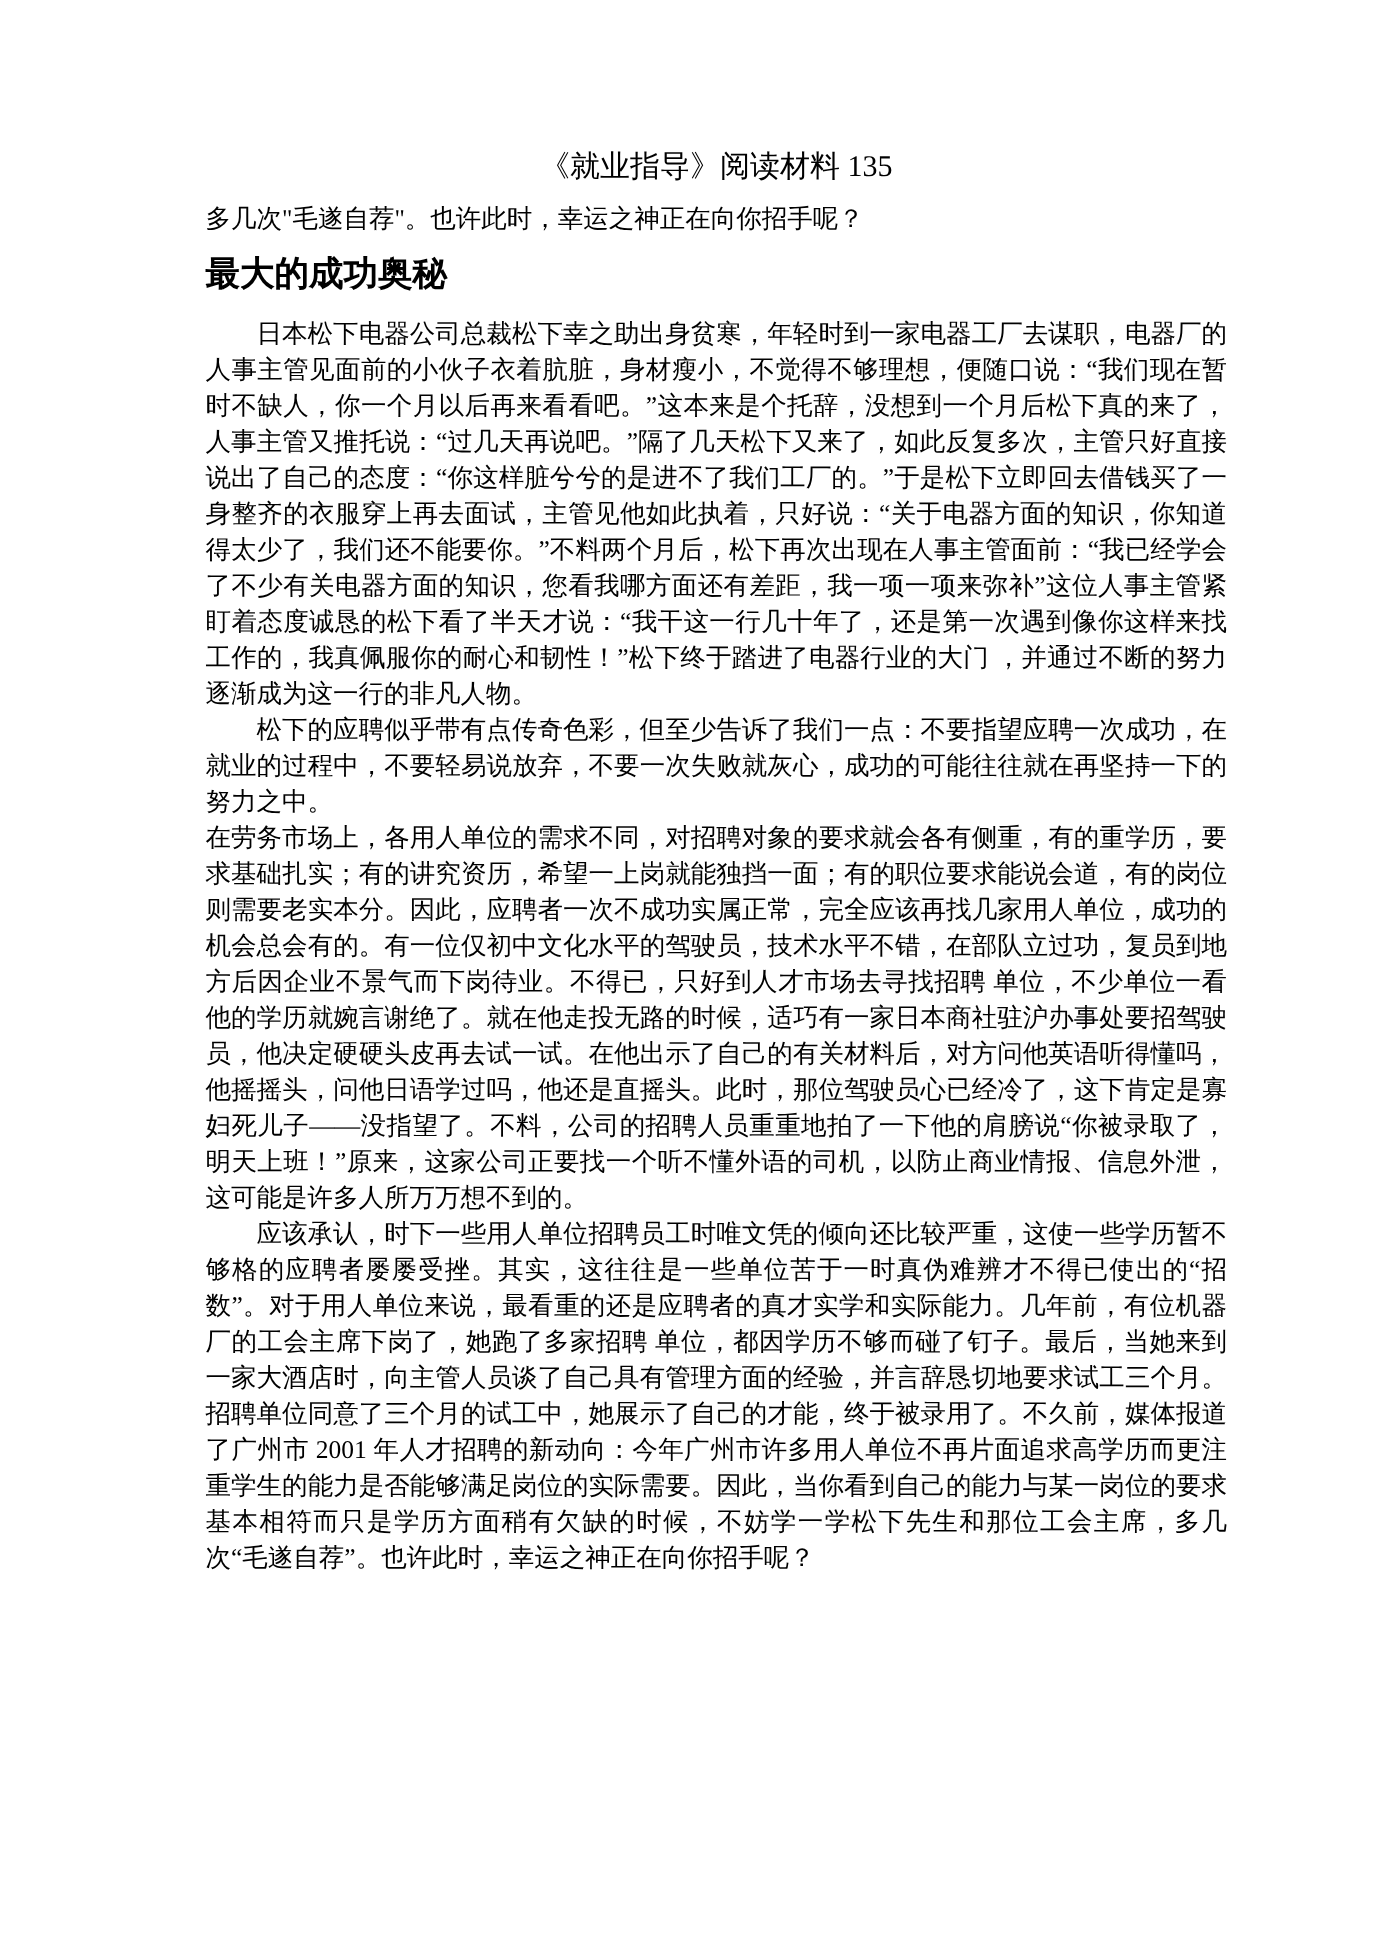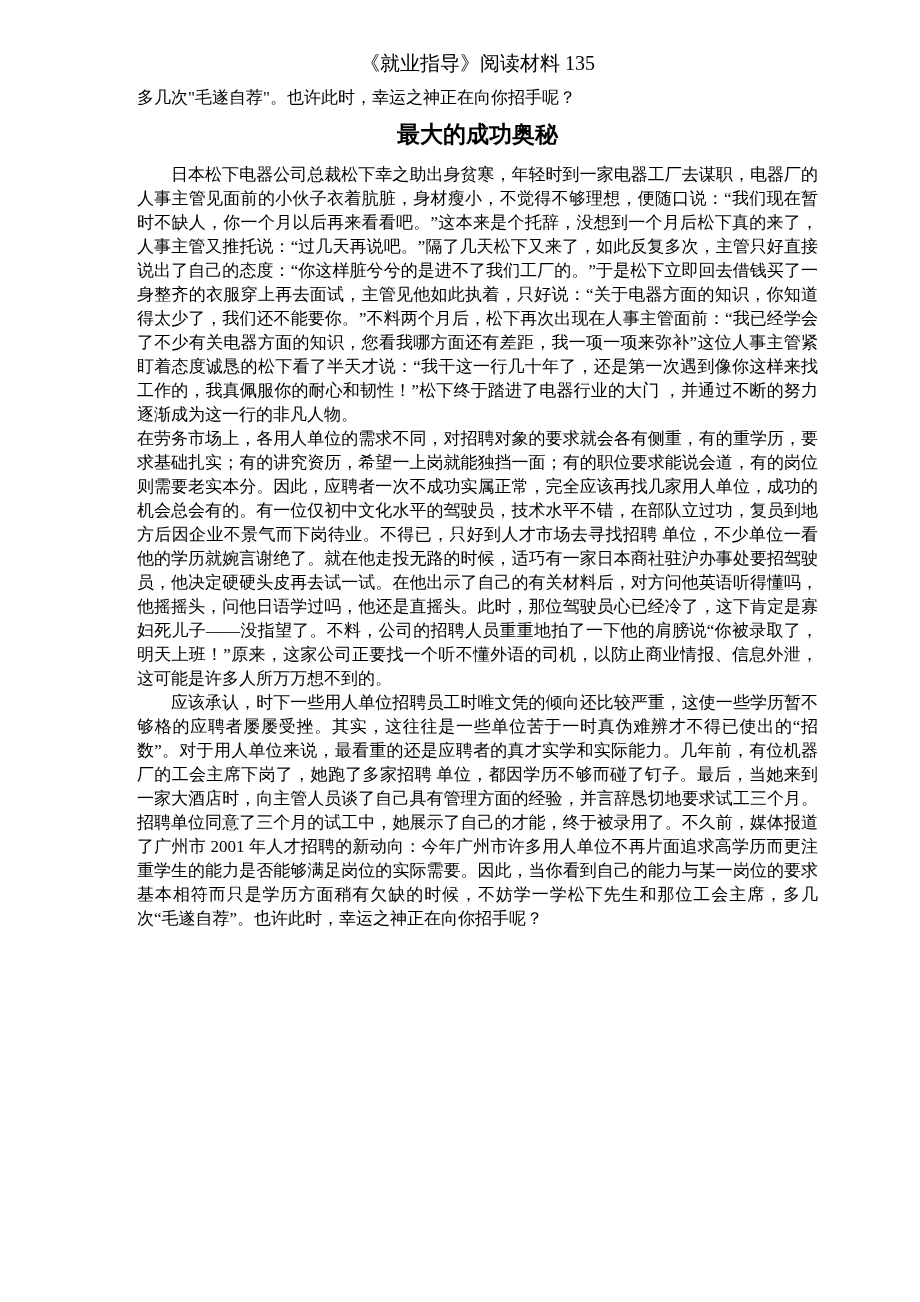--- a/index.html
+++ b/index.html
@@ -11,41 +11,41 @@
     color: #000000;
     overflow: hidden;
   }
   .page {
     width: 920px;
     height: 1302px;
     background: #ffffff;
     position: relative;
   }
   .content {
-    padding: 48px 102px 0 137px; 
+    padding: 96px 102px 0 137px; 
   }
   .doc-title {
     font-size: 20px;
     line-height: 30px;
     font-weight: 400;
     text-align: center;
     white-space: nowrap;
   }
   .intro {
     margin-top: 8px;
     font-size: 17px;
     line-height: 24px;
     text-align: left;
   }
   .doc-heading {
     margin-top: 9px;
     font-size: 23px;
     line-height: 32px;
     font-weight: 700;
-    text-align: center;
+    text-align: left;
   }
   .body-text {
     margin-top: 12px;
   }
   .para {
     font-size: 17px;
     line-height: 24px;
     text-align: justify;
     text-justify: inter-ideograph;
     text-indent: 2em;
@@ -58,17 +58,18 @@
 </head>
 <body>
 
 <div class="page">
   <div class="content">
     <h1 class="doc-title">《就业指导》阅读材料 135</h1>
     <p class="intro">多几次"毛遂自荐"。也许此时，幸运之神正在向你招手呢？</p>
     <h2 class="doc-heading">最大的成功奥秘</h2>
     <div class="body-text">
       <p class="para">日本松下电器公司总裁松下幸之助出身贫寒，年轻时到一家电器工厂去谋职，电器厂的人事主管见面前的小伙子衣着肮脏，身材瘦小，不觉得不够理想，便随口说：“我们现在暂时不缺人，你一个月以后再来看看吧。”这本来是个托辞，没想到一个月后松下真的来了，人事主管又推托说：“过几天再说吧。”隔了几天松下又来了，如此反复多次，主管只好直接说出了自己的态度：“你这样脏兮兮的是进不了我们工厂的。”于是松下立即回去借钱买了一身整齐的衣服穿上再去面试，主管见他如此执着，只好说：“关于电器方面的知识，你知道得太少了，我们还不能要你。”不料两个月后，松下再次出现在人事主管面前：“我已经学会了不少有关电器方面的知识，您看我哪方面还有差距，我一项一项来弥补”这位人事主管紧盯着态度诚恳的松下看了半天才说：“我干这一行几十年了，还是第一次遇到像你这样来找工作的，我真佩服你的耐心和韧性！”松下终于踏进了电器行业的大门 ，并通过不断的努力逐渐成为这一行的非凡人物。</p>
+      <p class="para">松下的应聘似乎带有点传奇色彩，但至少告诉了我们一点：不要指望应聘一次成功，在就业的过程中，不要轻易说放弃，不要一次失败就灰心，成功的可能往往就在再坚持一下的努力之中。</p>
       <p class="para noindent">在劳务市场上，各用人单位的需求不同，对招聘对象的要求就会各有侧重，有的重学历，要求基础扎实；有的讲究资历，希望一上岗就能独挡一面；有的职位要求能说会道，有的岗位则需要老实本分。因此，应聘者一次不成功实属正常，完全应该再找几家用人单位，成功的机会总会有的。有一位仅初中文化水平的驾驶员，技术水平不错，在部队立过功，复员到地方后因企业不景气而下岗待业。不得已，只好到人才市场去寻找招聘 单位，不少单位一看他的学历就婉言谢绝了。就在他走投无路的时候，适巧有一家日本商社驻沪办事处要招驾驶员，他决定硬硬头皮再去试一试。在他出示了自己的有关材料后，对方问他英语听得懂吗，他摇摇头，问他日语学过吗，他还是直摇头。此时，那位驾驶员心已经冷了，这下肯定是寡妇死儿子——没指望了。不料，公司的招聘人员重重地拍了一下他的肩膀说“你被录取了，明天上班！”原来，这家公司正要找一个听不懂外语的司机，以防止商业情报、信息外泄，这可能是许多人所万万想不到的。</p>
       <p class="para">应该承认，时下一些用人单位招聘员工时唯文凭的倾向还比较严重，这使一些学历暂不够格的应聘者屡屡受挫。其实，这往往是一些单位苦于一时真伪难辨才不得已使出的“招数”。对于用人单位来说，最看重的还是应聘者的真才实学和实际能力。几年前，有位机器厂的工会主席下岗了，她跑了多家招聘 单位，都因学历不够而碰了钉子。最后，当她来到一家大酒店时，向主管人员谈了自己具有管理方面的经验，并言辞恳切地要求试工三个月。招聘单位同意了三个月的试工中，她展示了自己的才能，终于被录用了。不久前，媒体报道了广州市 2001 年人才招聘的新动向：今年广州市许多用人单位不再片面追求高学历而更注重学生的能力是否能够满足岗位的实际需要。因此，当你看到自己的能力与某一岗位的要求基本相符而只是学历方面稍有欠缺的时候，不妨学一学松下先生和那位工会主席，多几次“毛遂自荐”。也许此时，幸运之神正在向你招手呢？</p>
     </div>
   </div>
 </div>
 
 </body></html>

